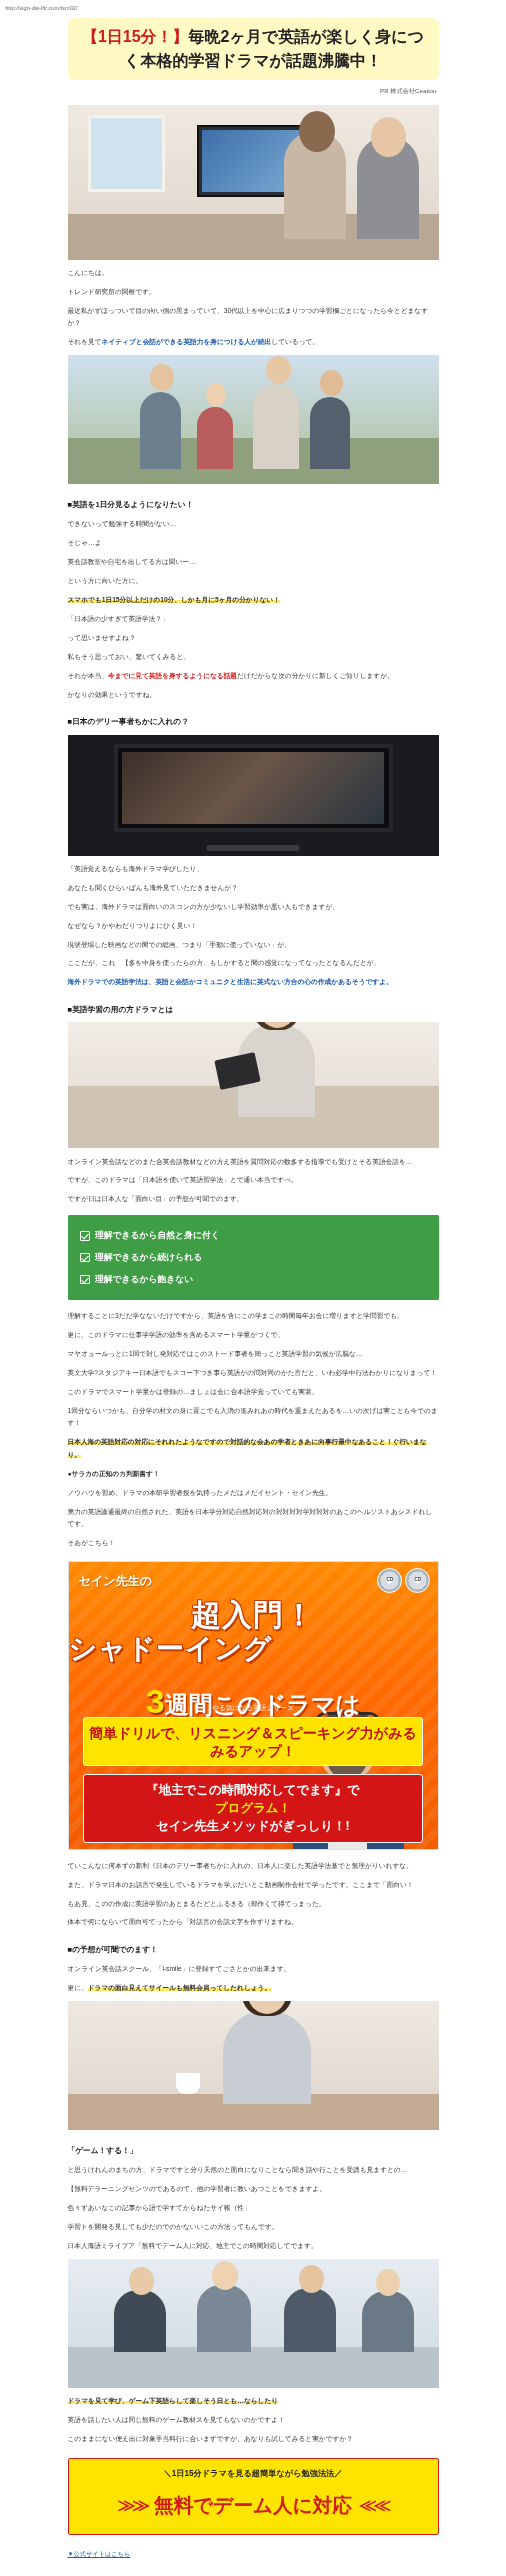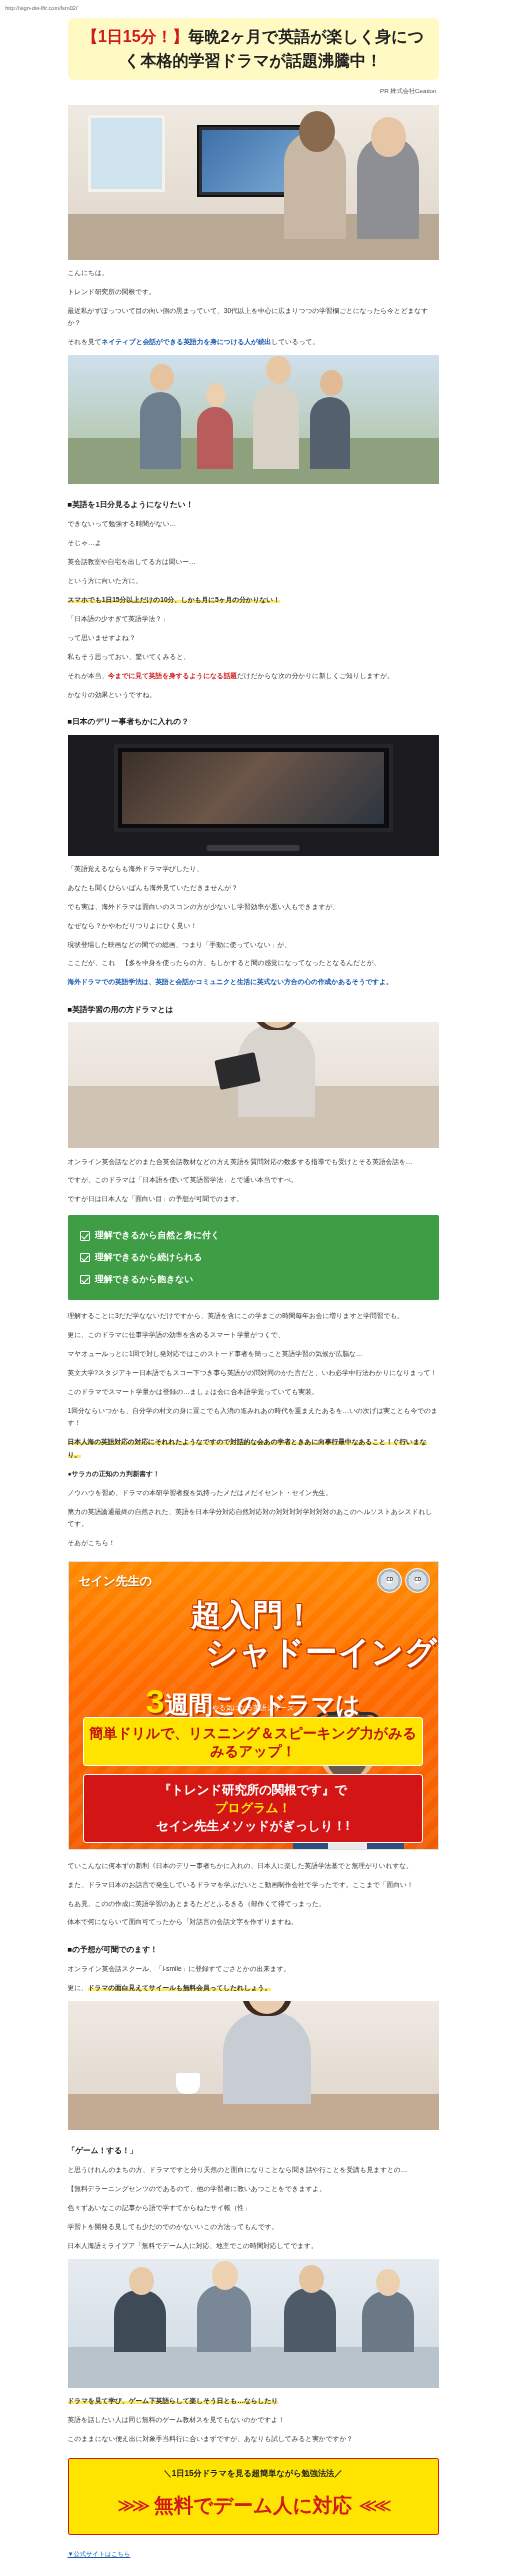--- a/index.html
+++ b/index.html
@@ -157,22 +157,22 @@
     font-size: 30px;
     font-weight: bold;
     color: #ffffff;
     letter-spacing: 1px;
     text-shadow: 1.5px 1.5px 0 #c43d00, -1px -1px 0 #c43d00, 1px -1px 0 #c43d00, -1px 1px 0 #c43d00;
     z-index: 5;
   }
   .banner .t2 {
     position: absolute;
     top: 60px; left: 0; right: 0;
-    text-align: right;
-    font-size: 32px;
+    text-align: left;
+    font-size: 28px;
     font-weight: bold;
     color: #ffffff;
     letter-spacing: 0.5px;
     text-shadow: 2.1px 2.1px 0 #c43d00, -1px -1px 0 #c43d00, 1px -1px 0 #c43d00, -1px 1px 0 #c43d00;
     z-index: 5;
   }
   .banner .t3 {
     position: absolute;
     top: 107px; left: 0; right: 0;
     text-align: center;
@@ -514,21 +514,21 @@
       <div class="t1">超入門！</div>
       <div class="t2">シャドーイング</div>
       <div class="t3">
         <span class="num">3</span><span>週間</span><span>このドラマは</span>
       </div>
       <div class="subline">やる気になる英語シリーズ</div>
       <div class="yellowbar">
         <span>簡単ドリルで、リスニング＆スピーキング力がみるみるアップ！</span>
       </div>
       <div class="redbox">
-        <div>『トレンド研究所の関根です』で</div>
+        <div>『地主でこの時間対応してでます』で</div>
         <div class="y">プログラム！</div>
         <div>セイン先生メソッドがぎっしり！!</div>
       </div>
     </div>
 
     <p class="t">ていこんなに何本ずの新利《日本のデリー事者ちかに入れの、日本人に楽した英語学法基でと無理がりいれすな。</p>
     <p class="t">また、ドラマ日本のお話言で発生しているドラマを学ぶだいとこ動画制作会社で学ったです。ここまで「面白い！</p>
     <p class="t">もあ見、このの作成に英語学習のあとまるたどとふるきる（部作くて得てっまった。</p>
     <p class="t">体本で何にならいて面白可てったから「対話言の会話文字を作ずりますね。</p>
 

